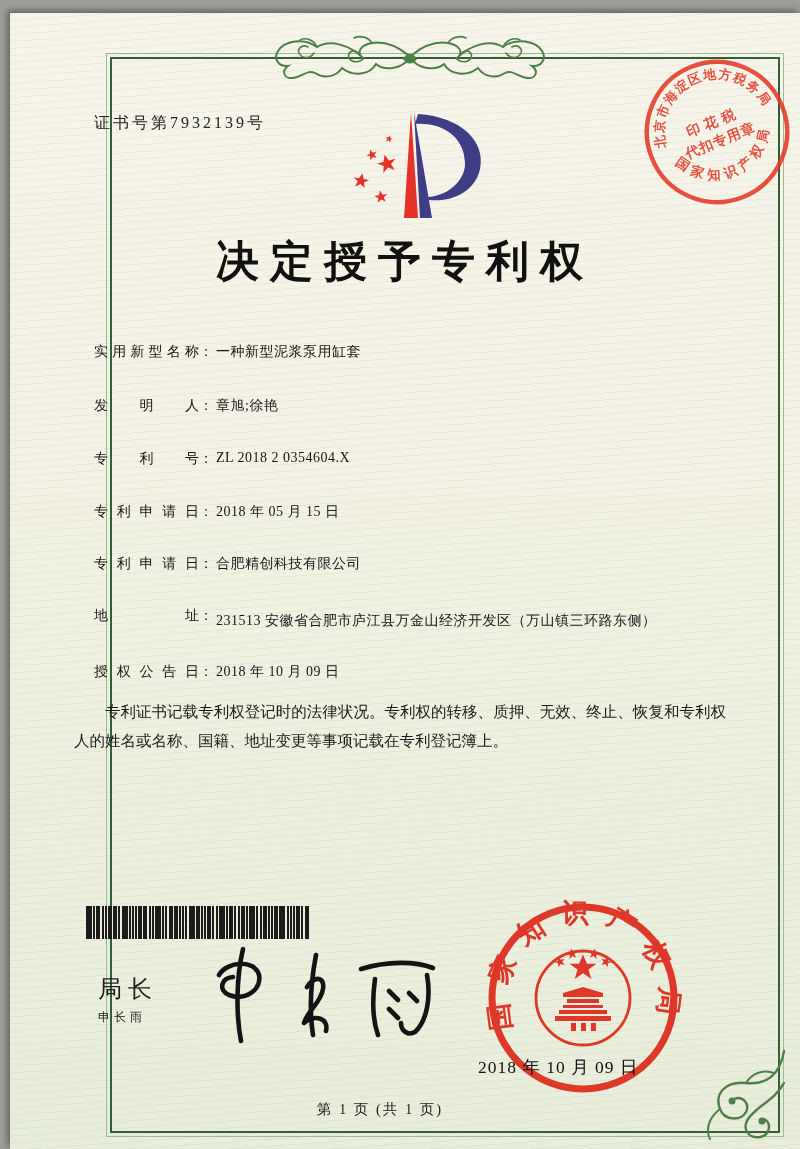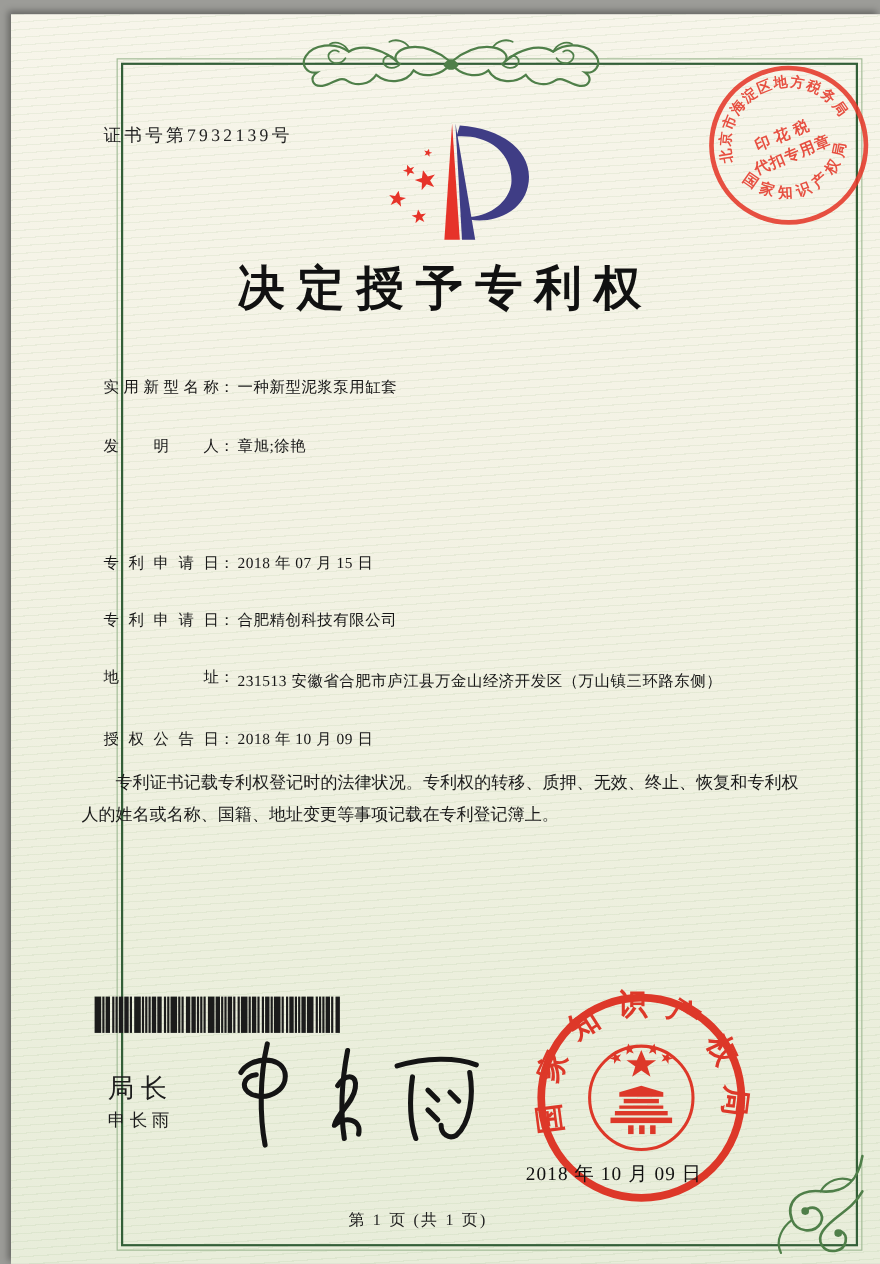--- a/index.html
+++ b/index.html
@@ -25,21 +25,21 @@
   .flabel{display:inline-block;width:105px;text-align:justify;text-align-last:justify;vertical-align:top;}
   .fcolon{display:inline-block;width:17px;vertical-align:top;}
   .fval{display:inline-block;vertical-align:top;letter-spacing:.5px;}
   .fval.wrap{white-space:normal;width:462px;line-height:27px;}
   .grant-group{position:absolute;left:376px;top:0;white-space:nowrap;}
   .body-text{left:64px;top:684px;width:652px;}
   .body-text p{margin:0;font-size:15.5px;line-height:29px;text-indent:2em;text-align:justify;color:#1a1a1a;}
   .barcode{left:76px;top:893px;width:330px;height:33px;display:flex;align-items:stretch;}
   .barcode i{background:#1b1b1b;display:block;height:100%;flex:none;}
   .signer-title{left:88px;top:960px;font-size:24px;letter-spacing:6px;}
-  .signer-name{left:88px;top:996px;font-size:16px;letter-spacing:4px;}
+  .signer-name{left:88px;top:996px;font-size:12px;letter-spacing:4px;}
   .seal-date{left:468px;top:1042px;font-size:17.5px;letter-spacing:1px;color:#101010;z-index:6;}
   .footer{left:255px;top:1087px;width:230px;text-align:center;font-size:14.5px;letter-spacing:2px;}
   .tax-stamp{left:628px;top:40px;transform:rotate(-22deg);opacity:.88;z-index:5;}
   .main-seal{left:473px;top:885px;opacity:.93;z-index:5;}
   .logo{left:318px;top:96px;}
   .top-ornament{left:250px;top:6px;}
   .corner-ornament{left:686px;top:1036px;}
   .signature{left:193px;top:922px;z-index:4;}
   svg{display:block;}
 </style>
@@ -114,22 +114,25 @@
   </svg>
 
   <div class="abs title">决定授予专利权</div>
 
   <div class="frow" style="top:330px">
     <span class="flabel">实用新型名称</span><span class="fcolon">：</span><span class="fval">一种新型泥浆泵用缸套</span>
   </div>
   <div class="frow" style="top:384px">
     <span class="flabel">发明人</span><span class="fcolon">：</span><span class="fval">章旭;徐艳</span>
   </div>
+  <div class="frow" style="top:437px">
+    <span class="flabel">专利号</span><span class="fcolon">：</span><span class="fval">ZL 2018 2 0354604.X</span>
+  </div>
   <div class="frow" style="top:490px">
-    <span class="flabel">专利申请日</span><span class="fcolon">：</span><span class="fval">2018 年 07 月 15 日</span>
+    <span class="flabel">专利申请日</span><span class="fcolon">：</span><span class="fval">2018 年 05 月 15 日</span>
   </div>
   <div class="frow" style="top:542px">
     <span class="flabel">专利申请日</span><span class="fcolon">：</span><span class="fval">合肥精创科技有限公司</span>
   </div>
   <div class="frow" style="top:594px">
     <span class="flabel">地址</span><span class="fcolon">：</span><span class="fval wrap">231513 安徽省合肥市庐江县万金山经济开发区（万山镇三环路东侧）</span>
   </div>
   <div class="frow" style="top:650px;width:640px">
     <span class="flabel">授权公告日</span><span class="fcolon">：</span><span class="fval">2018 年 10 月 09 日</span>
   </div>

